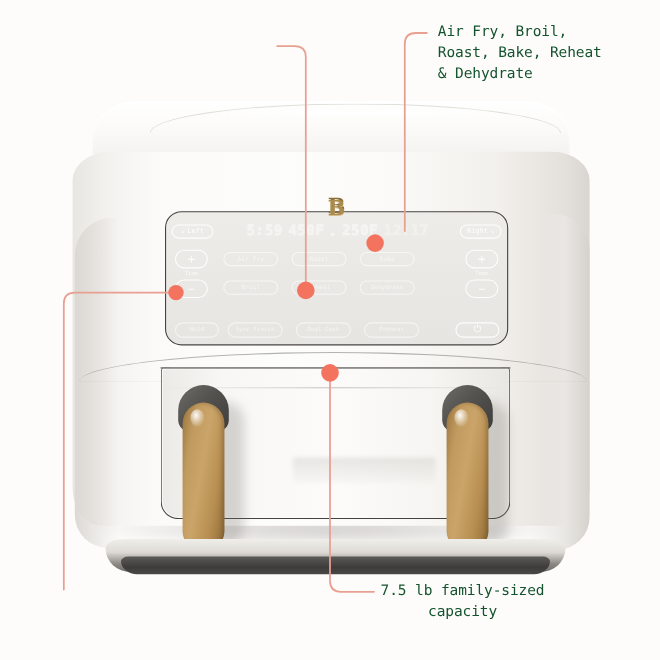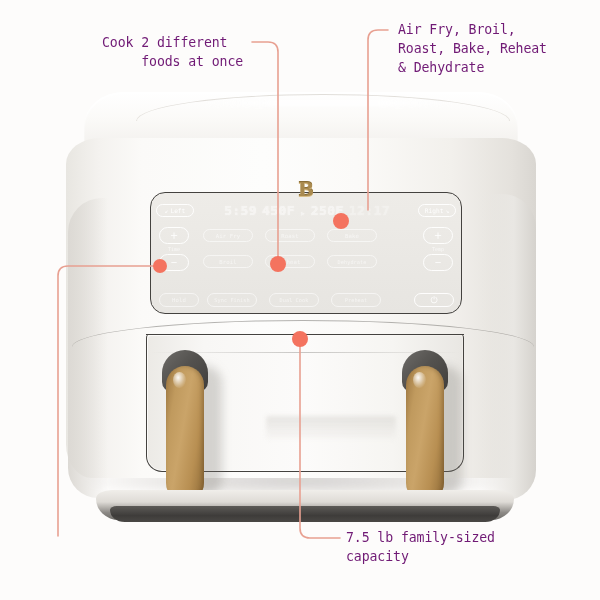--- a/index.html
+++ b/index.html
@@ -8,21 +8,21 @@
     background:#fdfcfb;
     font-family:"DejaVu Sans Mono",monospace;
     overflow:hidden;
     position:relative;
   }
   #stage{position:absolute;inset:0;width:600px;height:600px;}
 
   
   .callout{
     position:absolute;
-    color:#701a75;
+    color:#14532d;
     font-family:"DejaVu Sans Mono","Liberation Mono",monospace;
     font-size:13.2px;
     line-height:19px;
     white-space:pre;
     letter-spacing:-0.1px;
   }
 
   
   #wires{position:absolute;left:0;top:0;width:600px;height:600px;pointer-events:none;}
 
@@ -323,24 +323,22 @@
       <path d="M300 338 V528 Q300 538 310 538 H340"></path>
     </g>
     <g fill="#f4735f">
       <circle cx="278" cy="264" r="8"></circle>
       <circle cx="341" cy="221" r="8"></circle>
       <circle cx="160" cy="266" r="7"></circle>
       <circle cx="300" cy="339" r="8"></circle>
     </g>
   </svg>
 
-  <div class="callout" style="left:102px;top:33px;">Cook 2 different
-     foods at once</div>
 
   <div class="callout" style="left:398px;top:20px;">Air Fry, Broil,
 Roast, Bake, Reheat
 &amp; Dehydrate</div>
 
 
-  <div class="callout" style="left:346px;top:528px;">7.5 lb family-sized
+  <div class="callout" style="left:346px;top:528px;text-align:center;">7.5 lb family-sized
 capacity</div>
 
 </div>
 
 </body></html>

